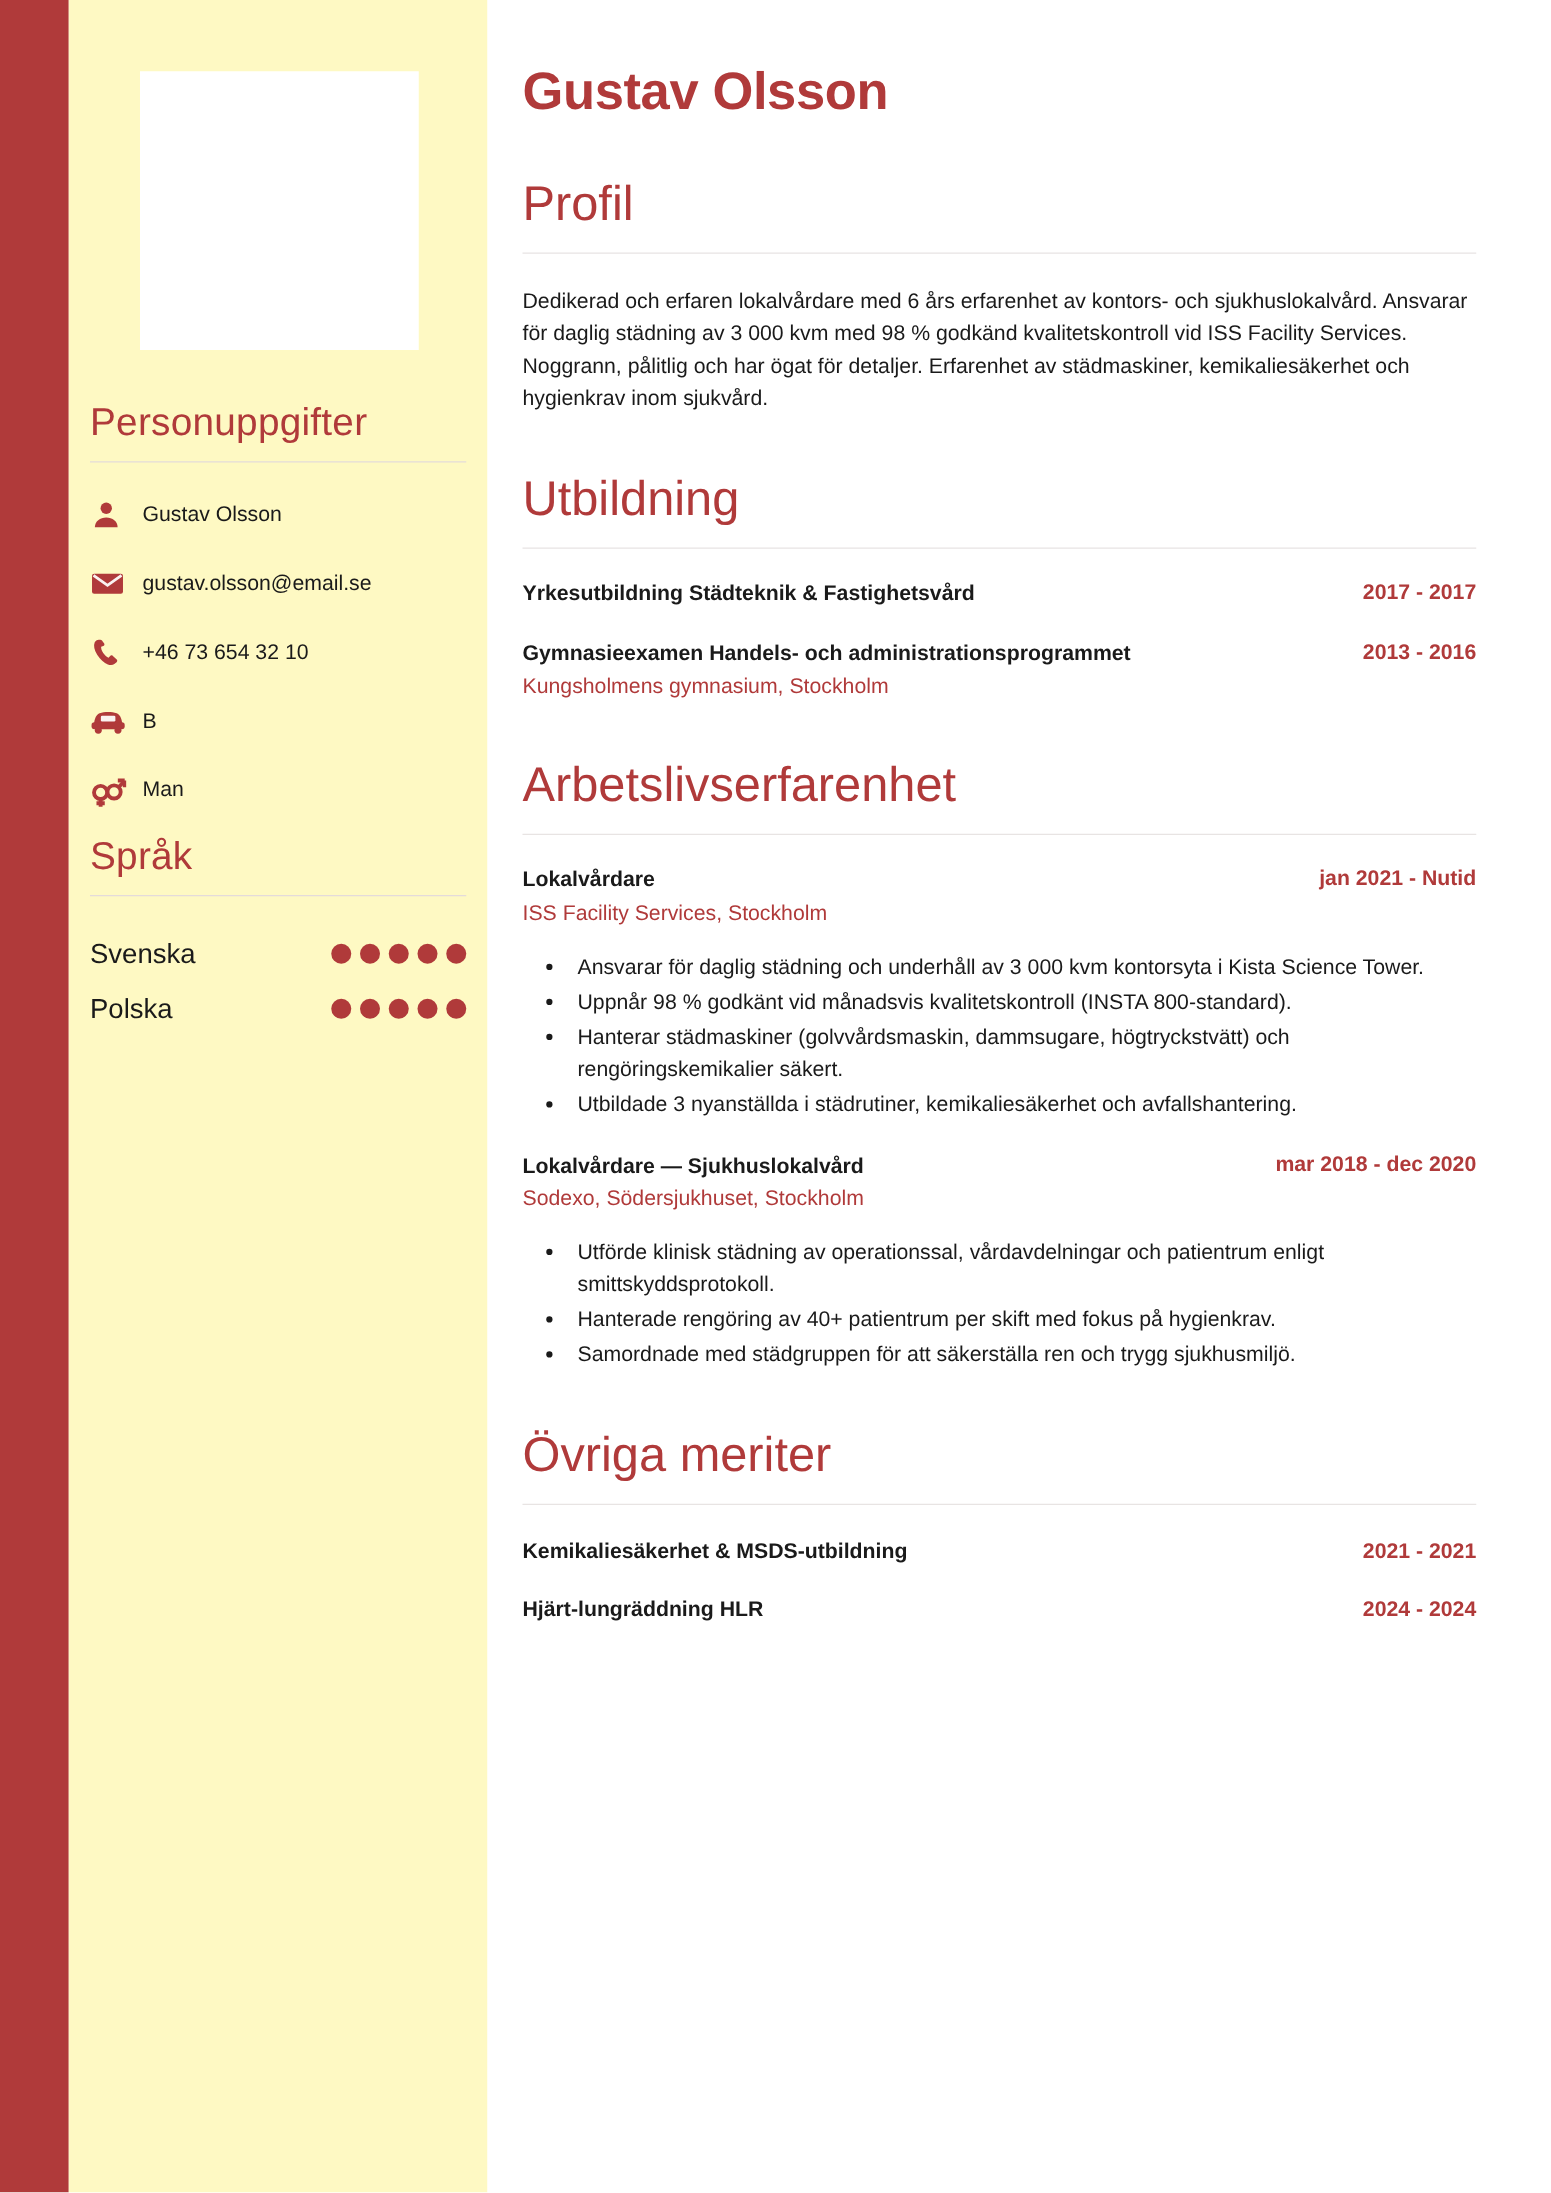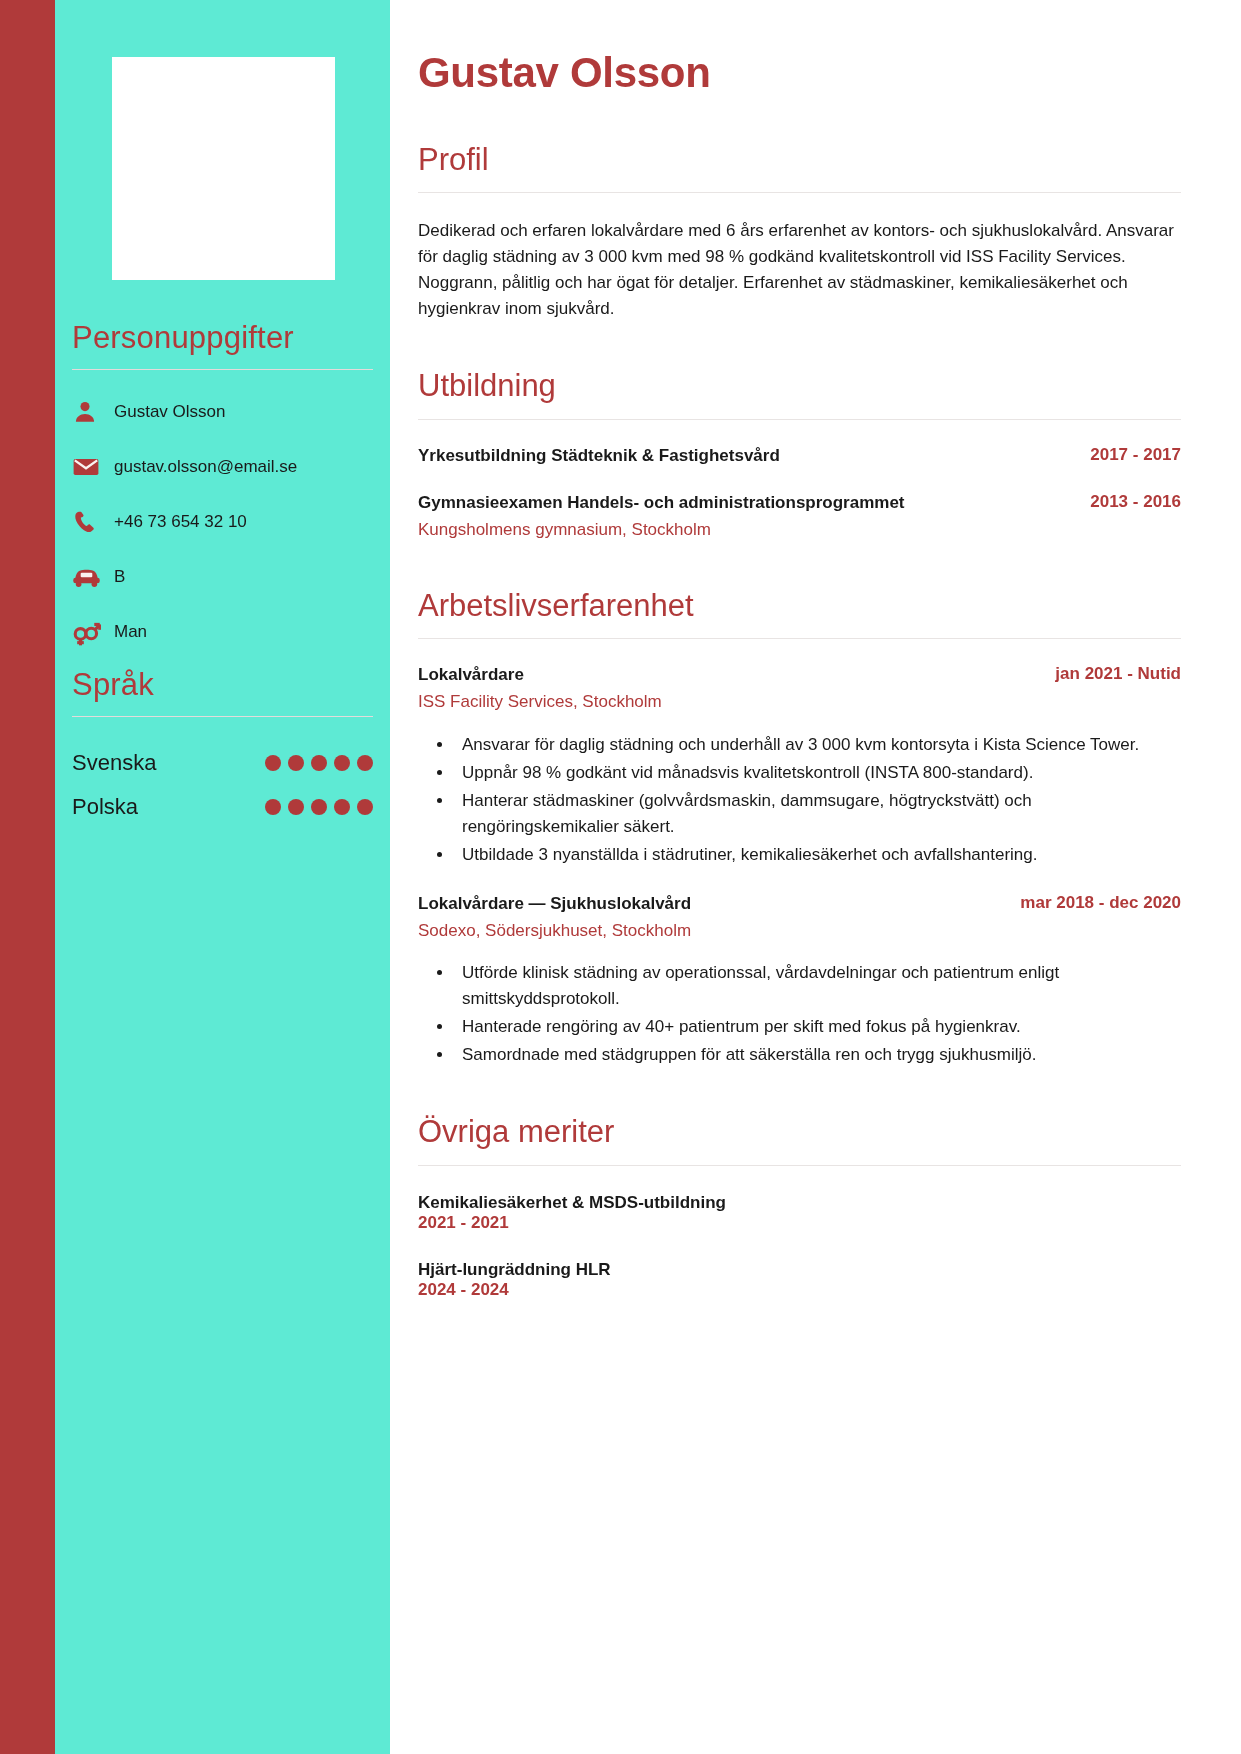--- a/index.html
+++ b/index.html
@@ -6,21 +6,21 @@
   html,body { width:1241px; height:1754px; }
   body {
     font-family:"Liberation Sans", sans-serif;
     background:#ffffff;
     color:#1a1a1a;
     display:flex;
     overflow:hidden;
   }
   .red-bar { width:55px; background:#b03a3a; flex:0 0 55px; height:1754px; }
   .sidebar {
-    width:335px; flex:0 0 335px; background:#5eead4; height:1754px;
+    width:335px; flex:0 0 335px; background:#fef9c3; height:1754px;
     padding:0 0 0 0; position:relative;
   }
   .main {
     flex:1; background:#ffffff; height:1754px;
     padding:50px 60px 0 28px; position:relative;
   }
 
   
   .photo-box {
     width:223px; height:223px; background:#ffffff;
@@ -52,42 +52,41 @@
   .dots { display:flex; gap:7px; padding-right:0px; }
   .dot { width:16px; height:16px; border-radius:50%; background:#b03a3a; }
   .dot.off { background:#e2a9a6; }
 
   
   .name {
     font-size:42px; font-weight:bold; color:#b03a3a; letter-spacing:-0.3px;
     margin:0 0 0 0; line-height:1.1;
   }
   .sec-h {
-    font-size:31px; font-weight:400; color:#b03a3a;
+    font-size:39px; font-weight:400; color:#b03a3a;
     margin:45px 0 0 0; line-height:1.2;
   }
   .sec-rule { height:1px; background:#e8e4e3; margin-top:14px; }
 
   .body-text {
     font-size:17px; line-height:1.53; color:#1a1a1a; margin-top:25px;
   }
 
   .entry { margin-top:24px; }
   .entry-top { display:flex; justify-content:space-between; align-items:flex-start; gap:20px; }
   .entry-title { font-size:17px; font-weight:bold; color:#1a1a1a; line-height:1.4; max-width:520px; }
   .entry-date { font-size:17px; font-weight:bold; color:#b03a3a; white-space:nowrap; padding-top:1px; }
   .entry-sub { font-size:17px; color:#b03a3a; margin-top:3px; line-height:1.4; }
 
   ul.bullets { margin:18px 0 0 36px; }
   ul.bullets li { font-size:17px; line-height:1.53; margin-bottom:2px; padding-left:8px; }
 
   .merit-row {
     display:flex; justify-content:space-between; align-items:baseline;
     margin-top:27px;
-    flex-direction:column;
   }
   .merit-title { font-size:17px; font-weight:bold; color:#1a1a1a; }
   .merit-date { font-size:17px; font-weight:bold; color:#b03a3a; }
 </style>
 </head>
 <body>
 
 <div class="red-bar"></div>
 
 <aside class="sidebar">

